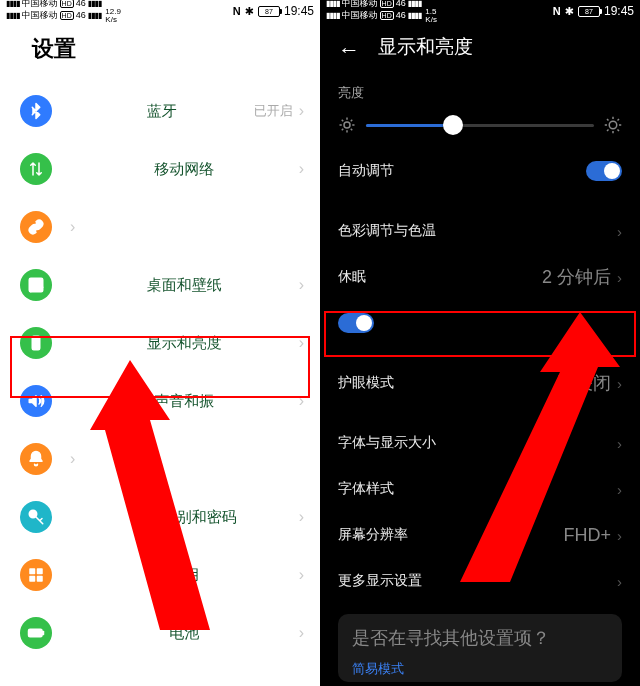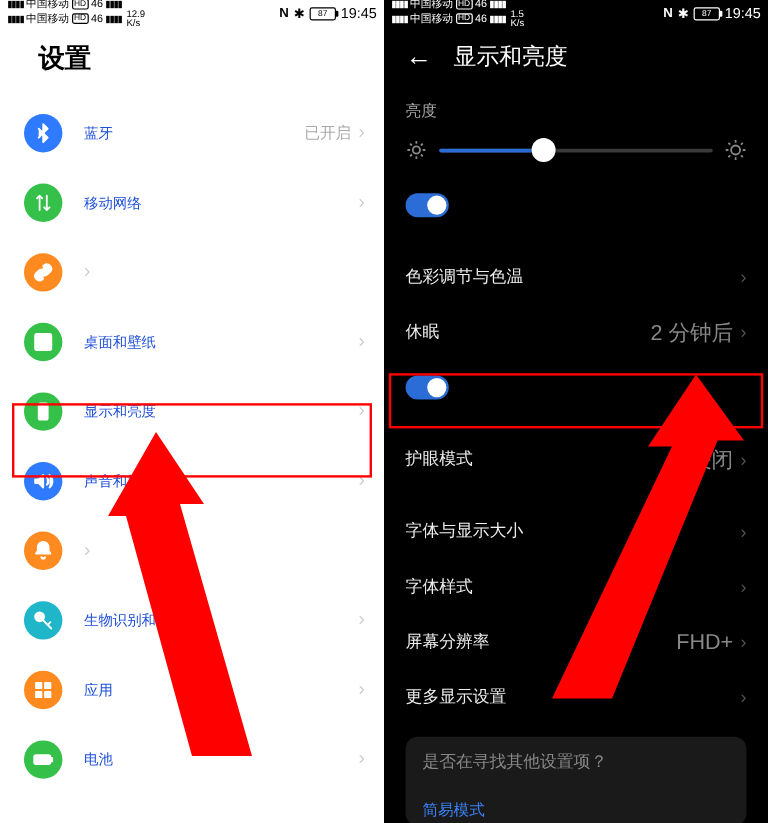--- a/index.html
+++ b/index.html
@@ -19,21 +19,21 @@
   .status .batt{border:1px solid currentColor;border-radius:2px;width:20px;height:9px;position:relative;display:flex;align-items:center;justify-content:center;font-size:7px;}
   .status .batt::after{content:"";position:absolute;right:-3px;top:2px;width:2px;height:5px;background:currentColor;border-radius:0 1px 1px 0;}
   .status .nfc{font-weight:bold;font-size:11px;}
   .status .bt{font-size:11px;}
   .status .time{font-size:12px;font-weight:500;}
   
   .light .title{font-size:22px;font-weight:600;padding:14px 32px 18px;}
   .row{display:flex;align-items:center;height:58px;padding:0 16px 0 20px;box-sizing:border-box;position:relative;}
   .row .ic{width:32px;height:32px;border-radius:50%;margin-right:18px;display:flex;align-items:center;justify-content:center;flex:0 0 32px;}
   .row .ic svg{width:18px;height:18px;fill:#fff;}
-  .row .lbl{flex:1;font-size:12px;color:#1d4ed8;}
+  .row .lbl{flex:1;font-size:15px;color:#14532d;text-align:center;}
   .row .val{font-size:13px;color:#aaa;margin-right:6px;}
   .row .chev{color:#ccc;font-size:16px;}
   .hl-red{position:absolute;border:2px solid #f00;box-sizing:border-box;left:10px;right:10px;pointer-events:none;}
   
   .dark .hdr{display:flex;align-items:center;gap:18px;padding:14px 18px 16px;}
   .dark .hdr .back{font-size:22px;color:#fff;}
   .dark .hdr .t{font-size:19px;font-weight:500;}
   .dark .sect{padding:0 18px;}
   .dark .seclabel{font-size:13px;color:#aaa;padding:8px 0 6px;}
   .dark .sliderrow{display:flex;align-items:center;gap:10px;padding:8px 0 14px;}
@@ -41,21 +41,21 @@
   .dark .track{flex:1;height:3px;background:#3a3a3a;border-radius:2px;position:relative;}
   .dark .track .fill{position:absolute;left:0;top:0;height:100%;width:38%;background:#2b6cd6;border-radius:2px;}
   .dark .track .thumb{position:absolute;left:38%;top:50%;width:20px;height:20px;border-radius:50%;background:#fff;transform:translate(-50%,-50%);box-shadow:0 0 3px rgba(0,0,0,.5);}
   .drow{display:flex;align-items:center;height:46px;padding:0 18px;box-sizing:border-box;position:relative;}
   .drow .dlbl{flex:1;font-size:14px;color:#eee;}
   .drow .dval{font-size:18px;color:#888;margin-right:6px;}
   .drow .dchev{font-size:15px;color:#555;}
   .toggle{width:36px;height:20px;border-radius:10px;background:#2b6cd6;position:relative;}
   .toggle .knob{position:absolute;right:2px;top:2px;width:16px;height:16px;border-radius:50%;background:#fff;}
   .dark .tip{margin:10px 18px 0;background:#1a1a1a;border-radius:10px;padding:12px 14px 4px;}
-  .dark .tip .q{font-size:14px;color:#888;margin-bottom:22px;}
+  .dark .tip .q{font-size:18px;color:#888;margin-bottom:10px;}
   .dark .tip .a{font-size:13px;color:#3b82f6;}
   
   .arrow{position:absolute;pointer-events:none;}
   .arrow svg{display:block;}
 </style>
 </head>
 <body>
 
 <div id="stage">
 
@@ -254,20 +254,21 @@
                 <line x1="4" y1="4" x2="6" y2="6"></line>
                 <line x1="18" y1="18" x2="20" y2="20"></line>
                 <line x1="4" y1="20" x2="6" y2="18"></line>
                 <line x1="18" y1="6" x2="20" y2="4"></line>
               </g>
             </svg></span>
       </div>
     </div>
     <div id="right-rows">
         <div class="drow">
+          <span class="dlbl">自动调节</span>
           <span class="toggle">
             <span class="knob"></span>
           </span>
         </div>
         <div style="height: 14px;"></div>
         <div class="drow">
           <span class="dlbl">色彩调节与色温</span>
           <span class="dchev">›</span>
         </div>
         <div class="drow">

